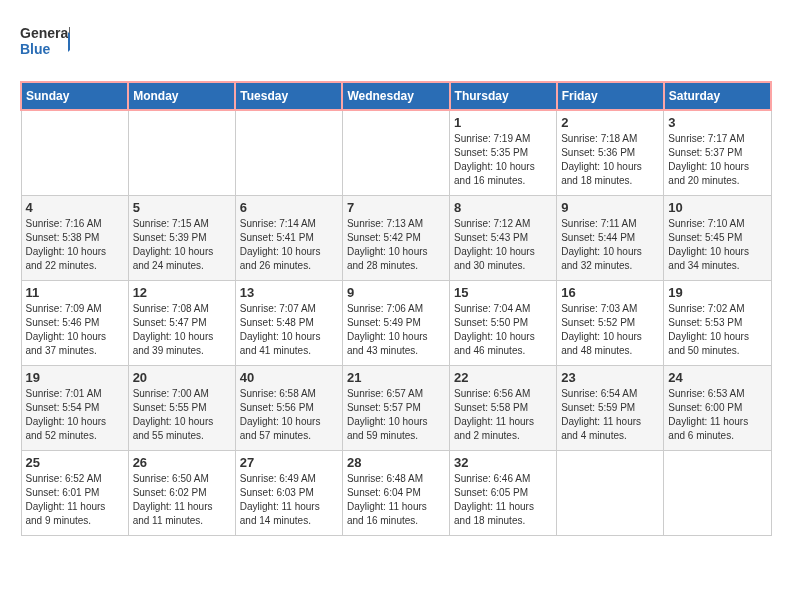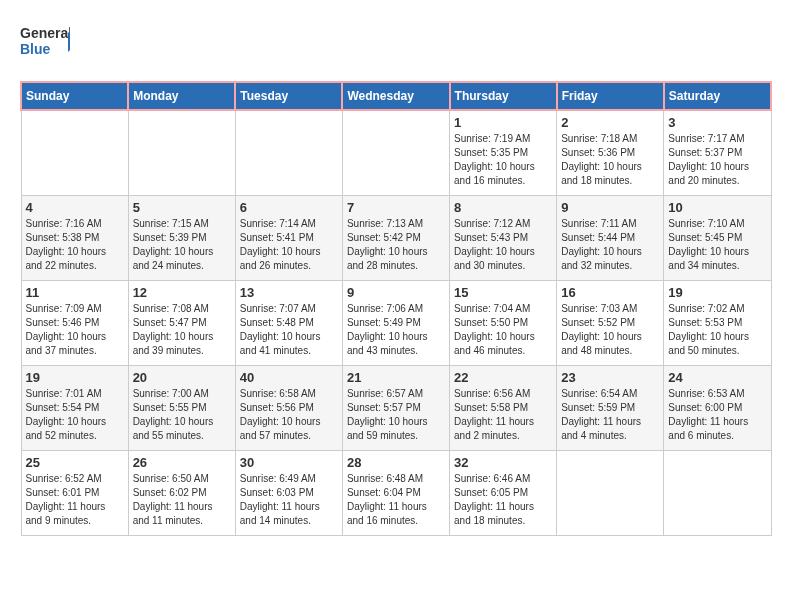--- a/index.html
+++ b/index.html
@@ -216,21 +216,21 @@
       <tr>
         <td>
           <div class="day-num">25</div>
           <div class="day-info">Sunrise: 6:52 AM<br>Sunset: 6:01 PM<br>Daylight: 11 hours<br>and 9 minutes.</div>
         </td>
         <td>
           <div class="day-num">26</div>
           <div class="day-info">Sunrise: 6:50 AM<br>Sunset: 6:02 PM<br>Daylight: 11 hours<br>and 11 minutes.</div>
         </td>
         <td>
-          <div class="day-num">30</div>
+          <div class="day-num">27</div>
           <div class="day-info">Sunrise: 6:49 AM<br>Sunset: 6:03 PM<br>Daylight: 11 hours<br>and 14 minutes.</div>
         </td>
         <td>
           <div class="day-num">28</div>
           <div class="day-info">Sunrise: 6:48 AM<br>Sunset: 6:04 PM<br>Daylight: 11 hours<br>and 16 minutes.</div>
         </td>
         <td>
           <div class="day-num">32</div>
           <div class="day-info">Sunrise: 6:46 AM<br>Sunset: 6:05 PM<br>Daylight: 11 hours<br>and 18 minutes.</div>
         </td>

